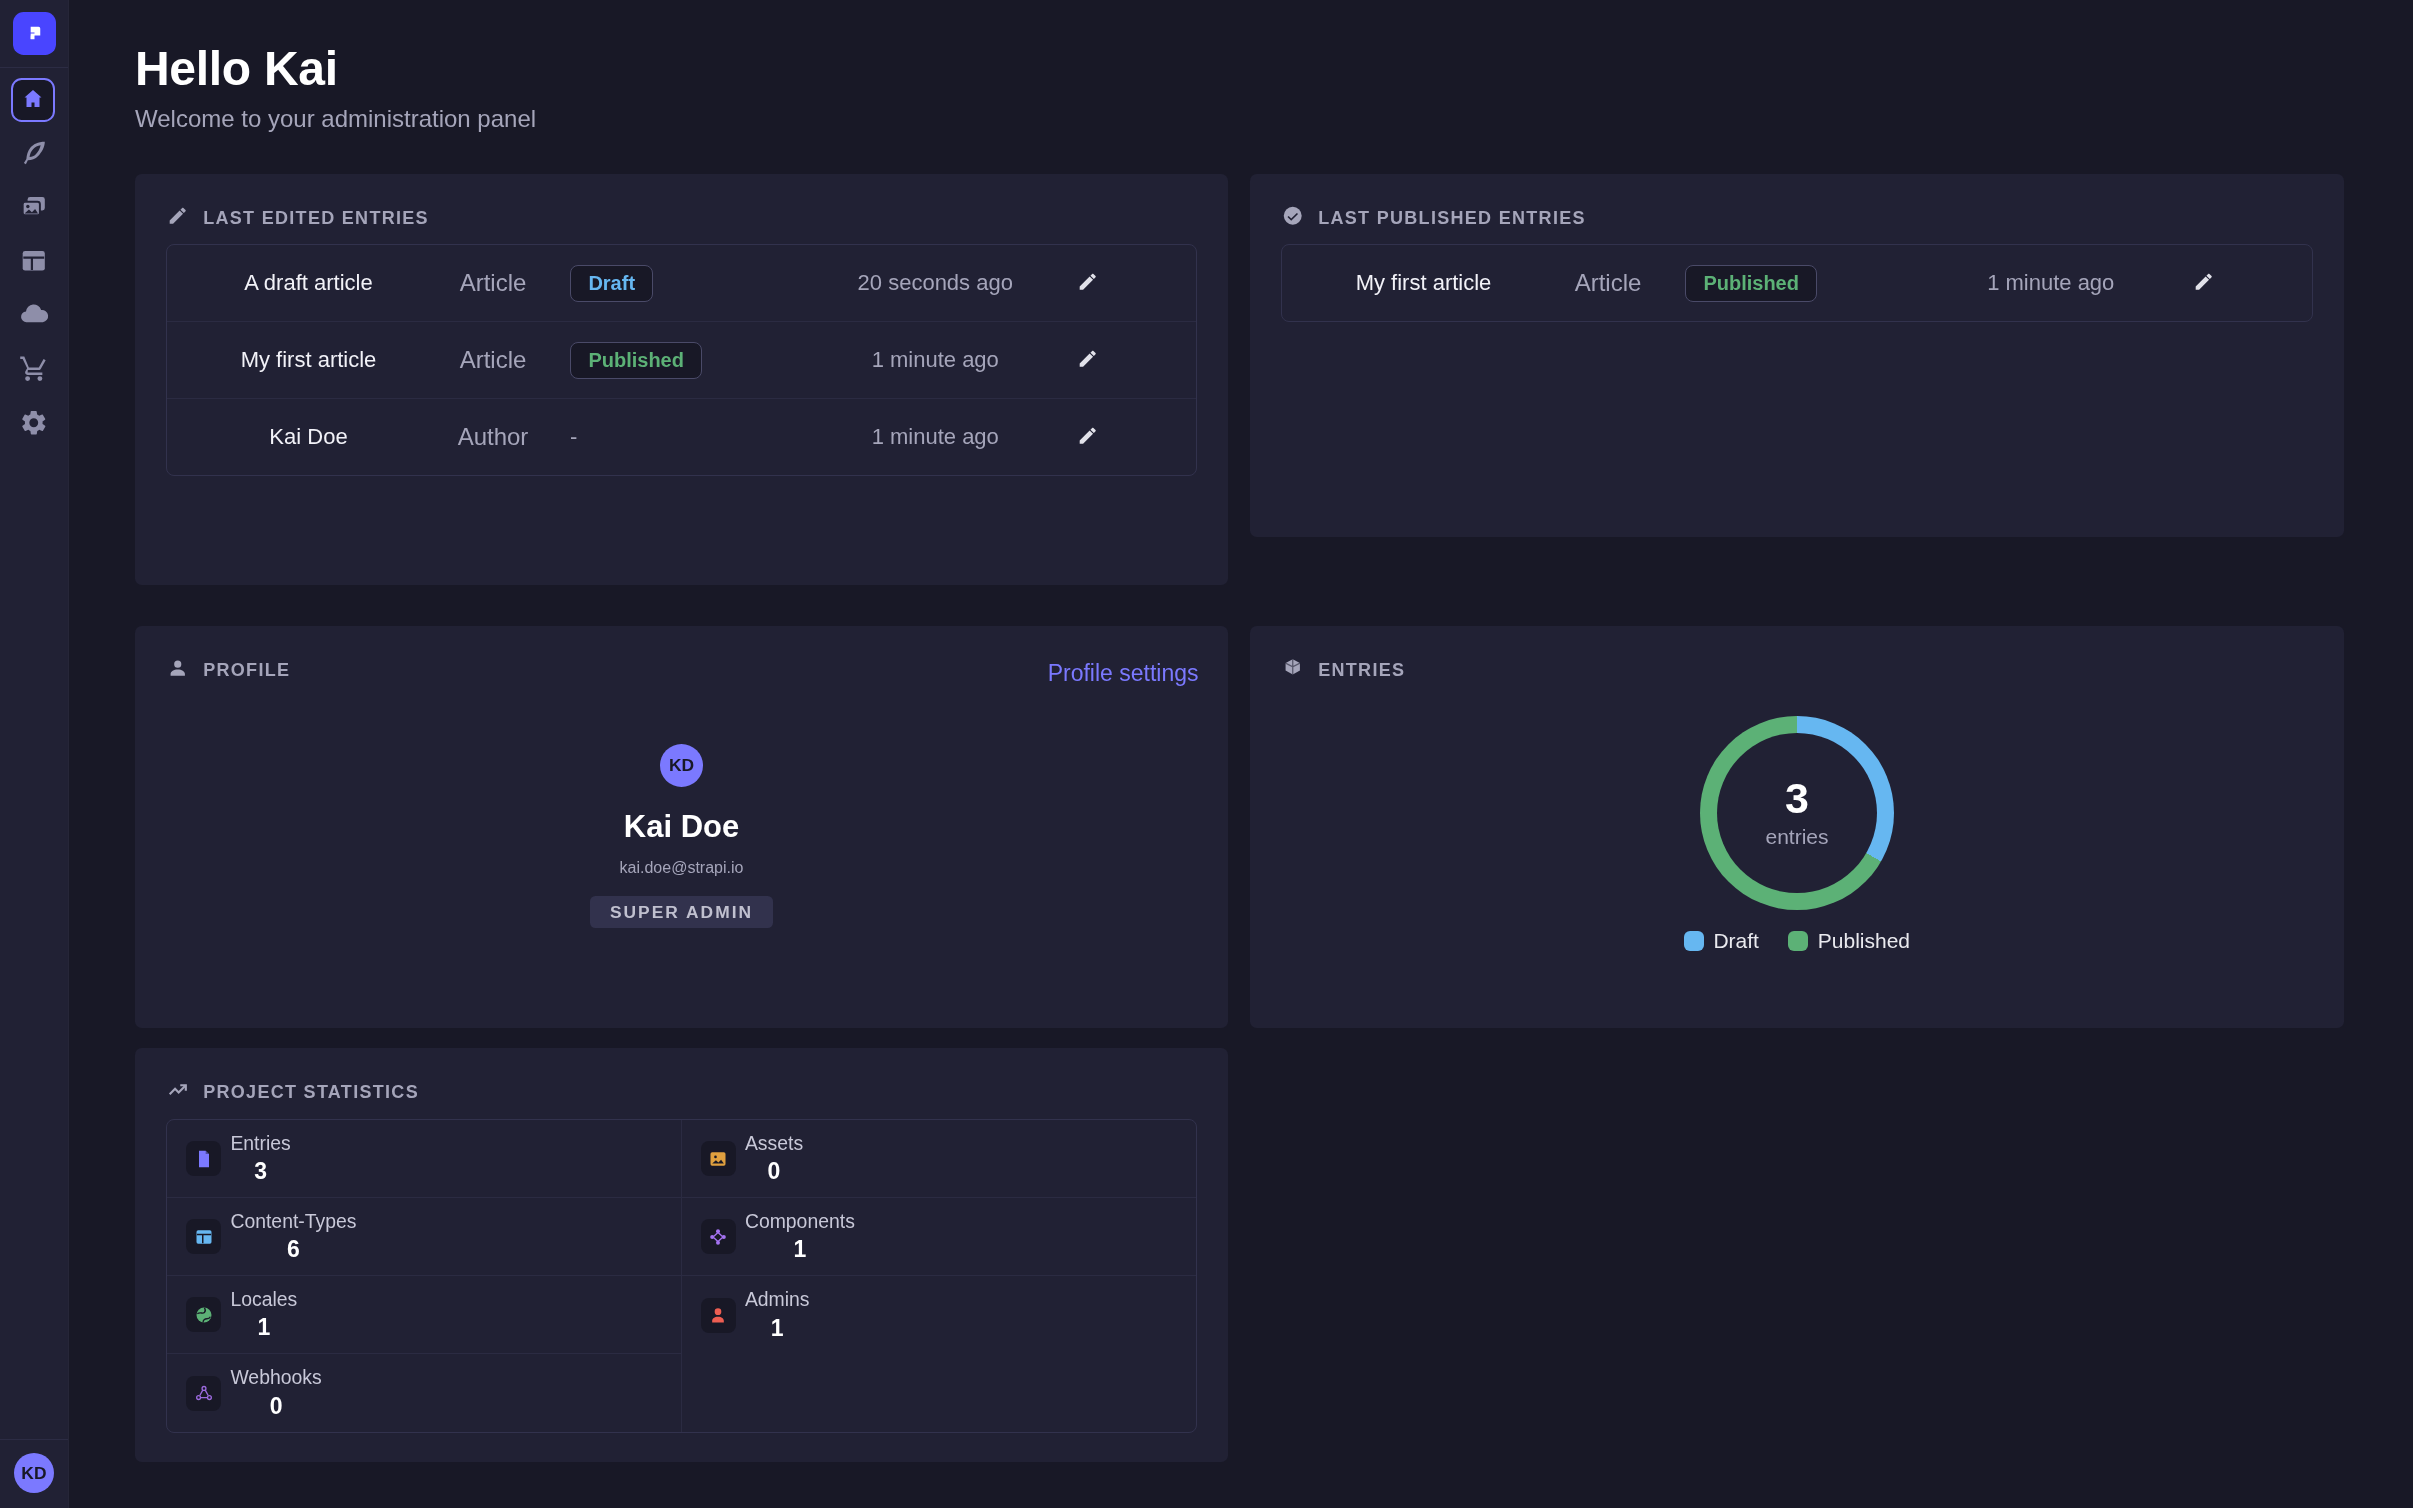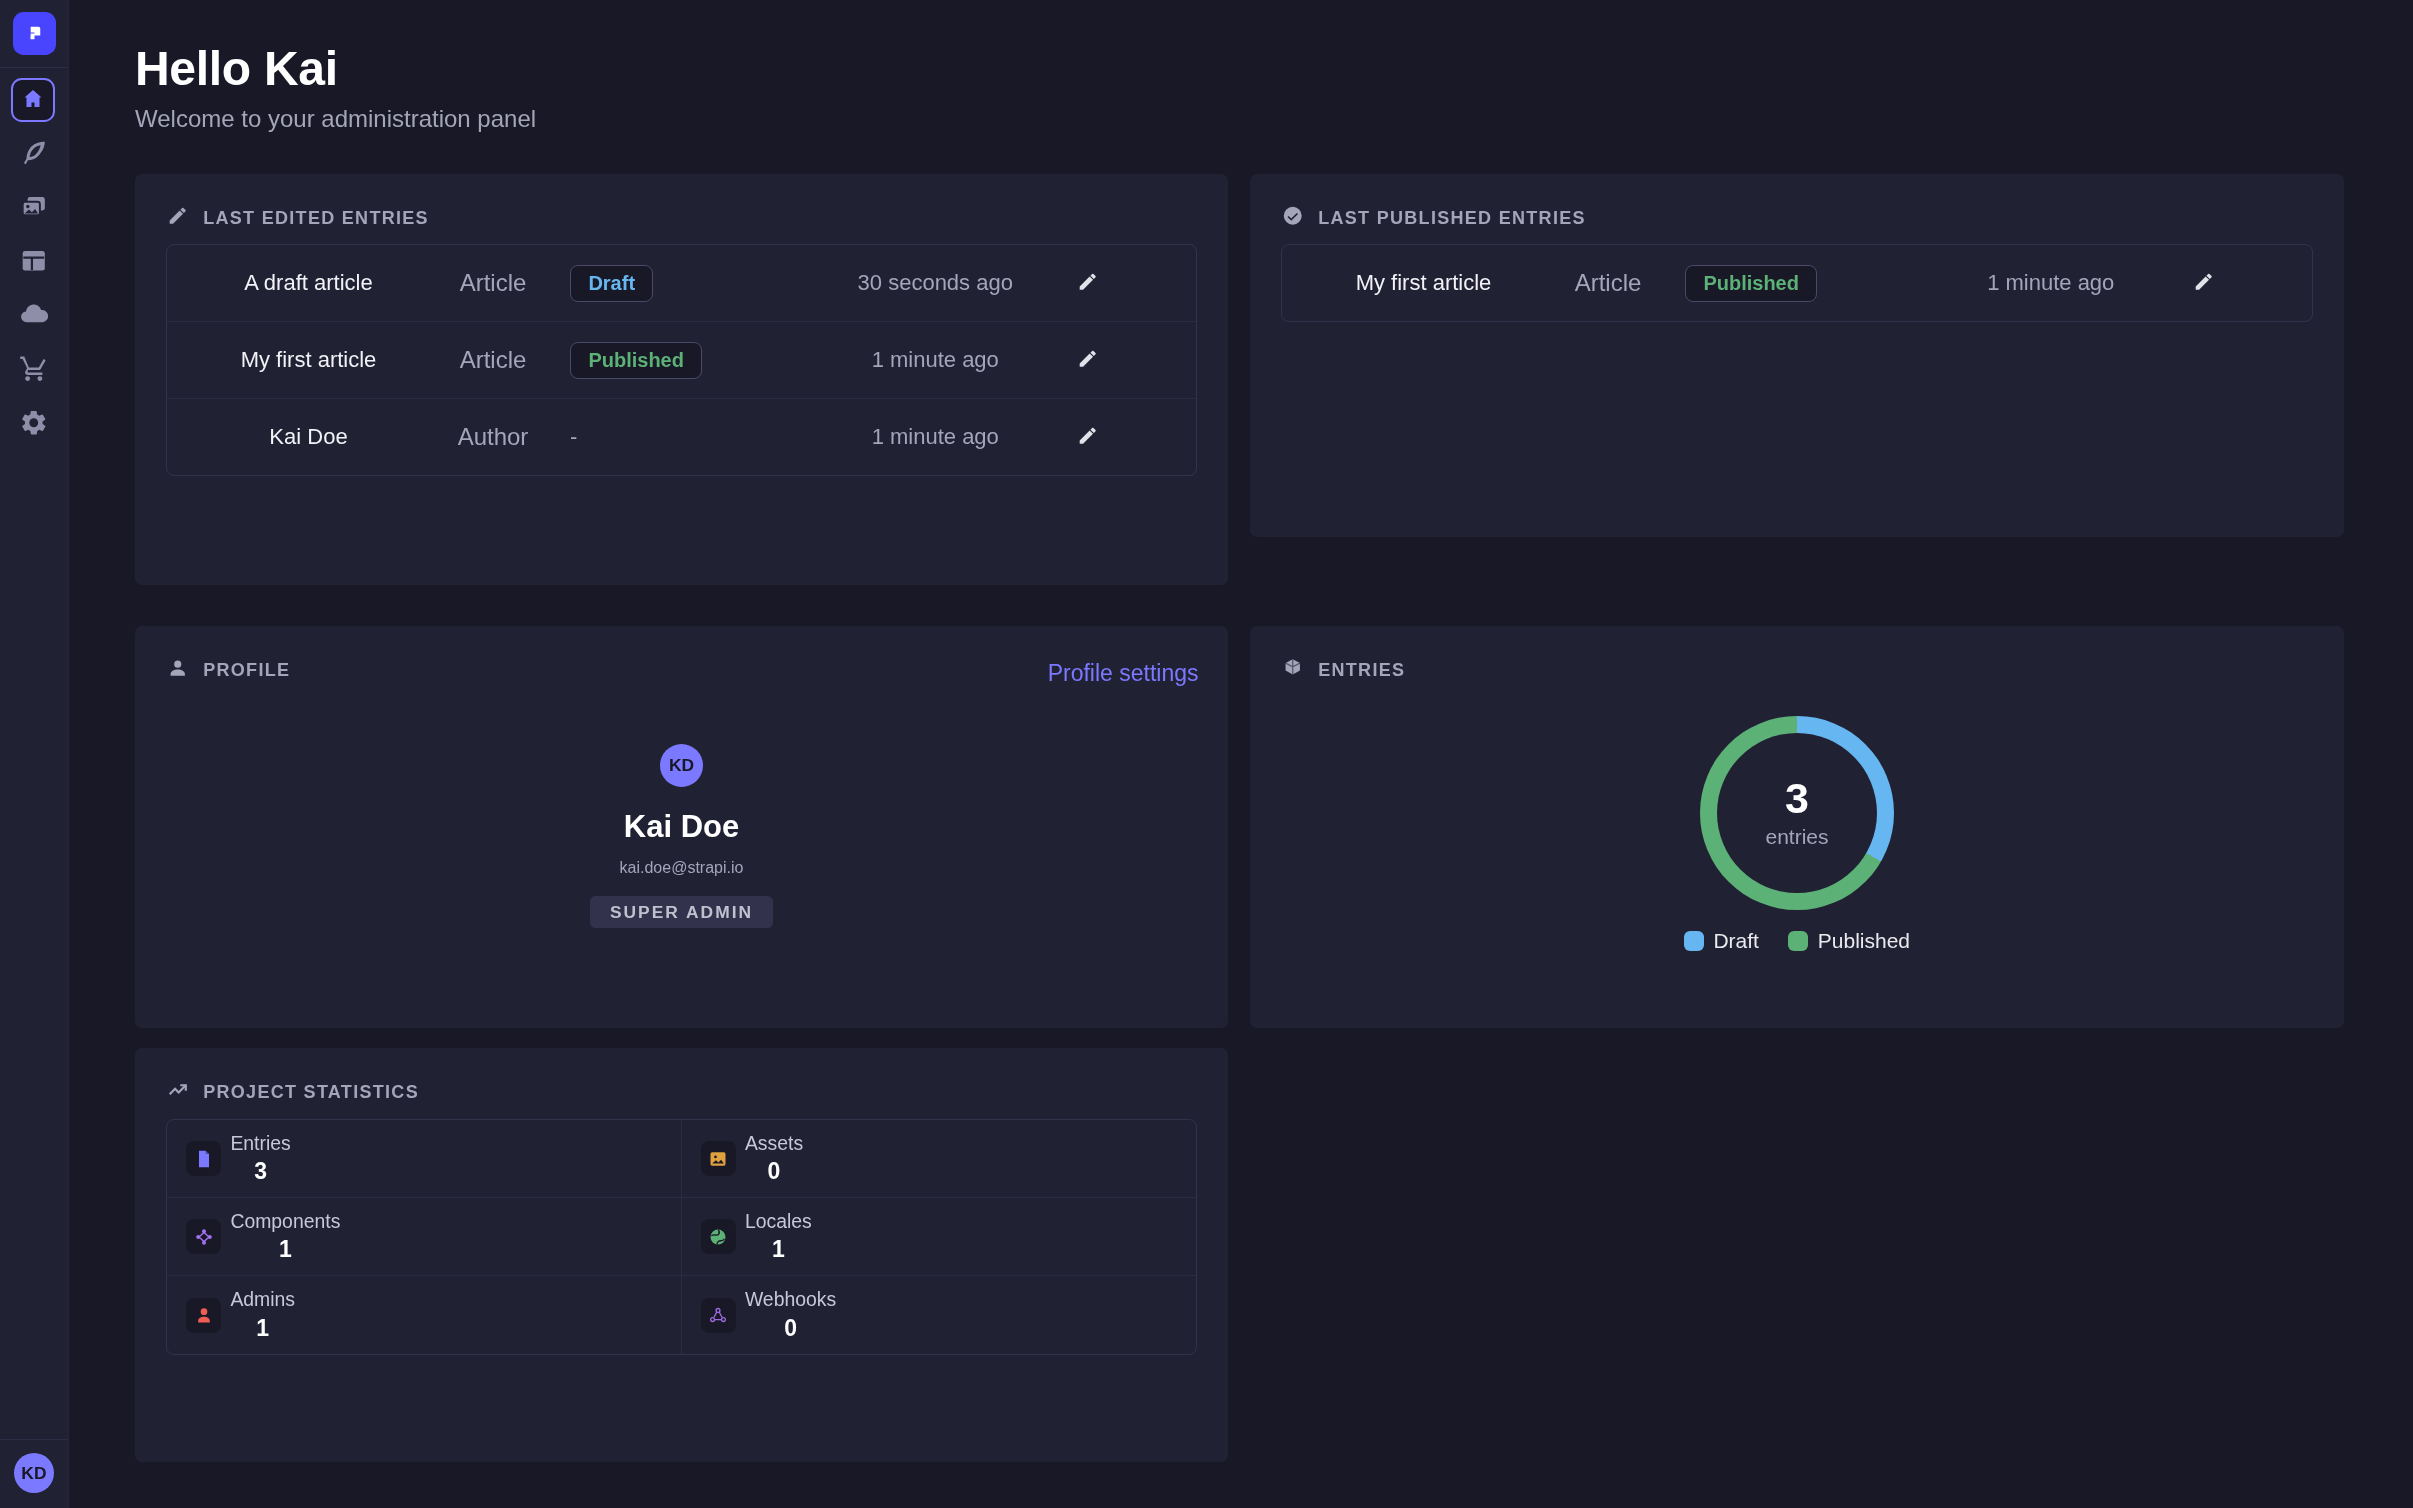--- a/index.html
+++ b/index.html
@@ -169,21 +169,21 @@
       </span>
       <span>LAST EDITED ENTRIES</span>
     </div>
     <div class="etable">
       <div class="erow">
         <span class="ecol-name">A draft article</span>
         <span class="ecol-type">Article</span>
         <span class="ecol-status">
             <span class="badge draft">Draft</span>
           </span>
-        <span class="ecol-time">30 seconds ago</span>
+        <span class="ecol-time">20 seconds ago</span>
         <button class="edit-btn">
           <span><svg viewBox="0 0 24 24">
                 <path fill="currentColor" d="M3 17.2V21h3.8L17.9 9.9l-3.8-3.8L3 17.2zM20.7 7.1c.4-.4.4-1 0-1.4l-2.4-2.4c-.4-.4-1-.4-1.4 0l-1.9 1.9 3.8 3.8 1.9-1.9z"></path>
               </svg></span>
         </button>
       </div>
       <div class="erow">
         <span class="ecol-name">My first article</span>
         <span class="ecol-type">Article</span>
         <span class="ecol-status">
@@ -317,20 +317,32 @@
               <circle cx="9" cy="9.5" r="1.6" fill="#181826"></circle>
               <path d="M5 17.5l4.5-4 3 2.6 3.2-3.2 3.3 4.6z" fill="#181826"></path>
             </svg>
         </div>
         <div class="stat-text">
           <span class="stat-label">Assets</span>
           <span class="stat-value">0</span>
         </div>
       </div>
 
+      <div class="stat-cell">
+        <div class="stat-tile">
+          <svg class="ic-blue" viewBox="0 0 24 24">
+              <rect x="3" y="4" width="18" height="16" rx="2" fill="currentColor"></rect>
+              <path d="M3.5 9h17M10.5 9v10.5" stroke="#181826" stroke-width="1.8" fill="none"></path>
+            </svg>
+        </div>
+        <div class="stat-text">
+          <span class="stat-label">Content-Types</span>
+          <span class="stat-value">6</span>
+        </div>
+      </div>
 
       <div class="stat-cell">
         <div class="stat-tile">
           <svg class="ic-violet" viewBox="0 0 24 24">
               <path d="M12 6.5L6 12l6 5.5L18 12z" fill="none" stroke="currentColor" stroke-width="1.6"></path>
               <circle cx="12" cy="5" r="2.4" fill="currentColor"></circle>
               <circle cx="5" cy="12" r="2.4" fill="currentColor"></circle>
               <circle cx="19" cy="12" r="2.4" fill="currentColor"></circle>
               <circle cx="12" cy="19" r="2.4" fill="currentColor"></circle>
             </svg>

